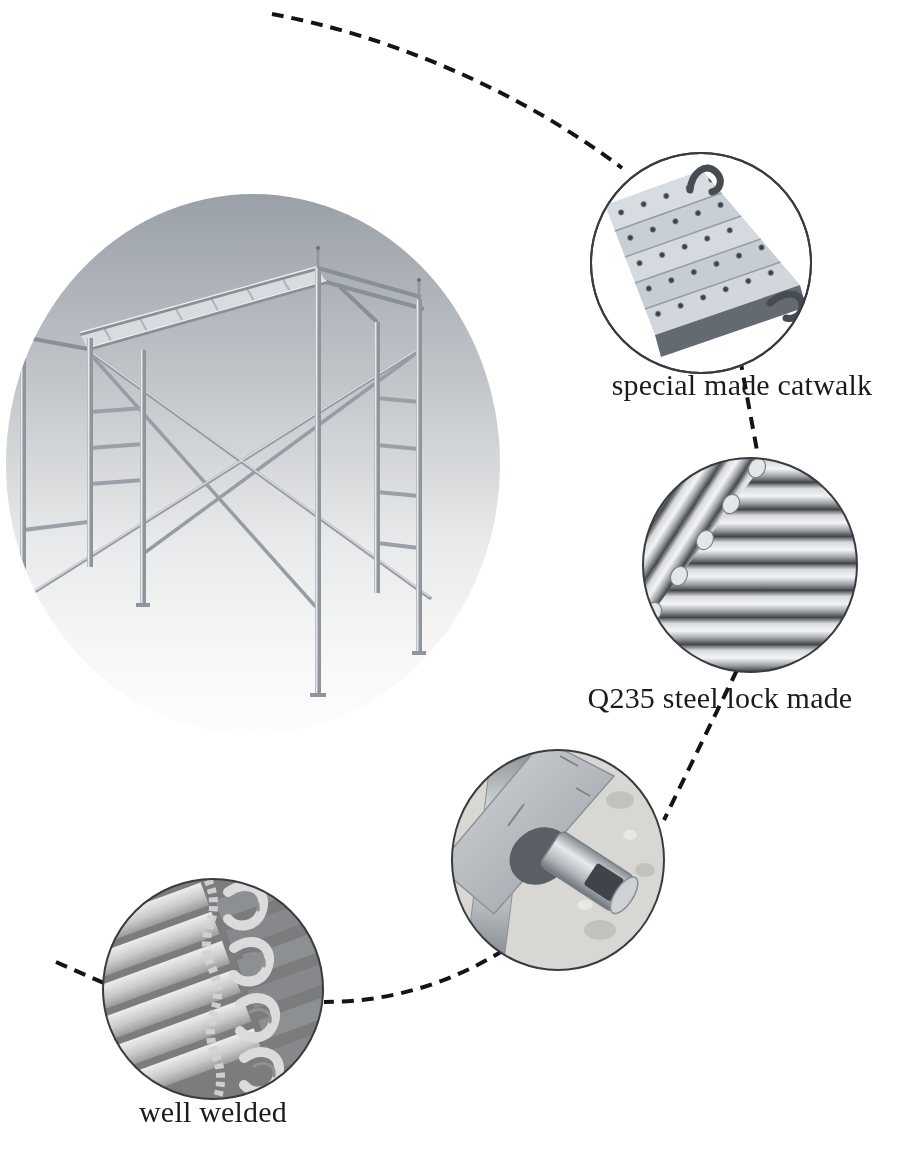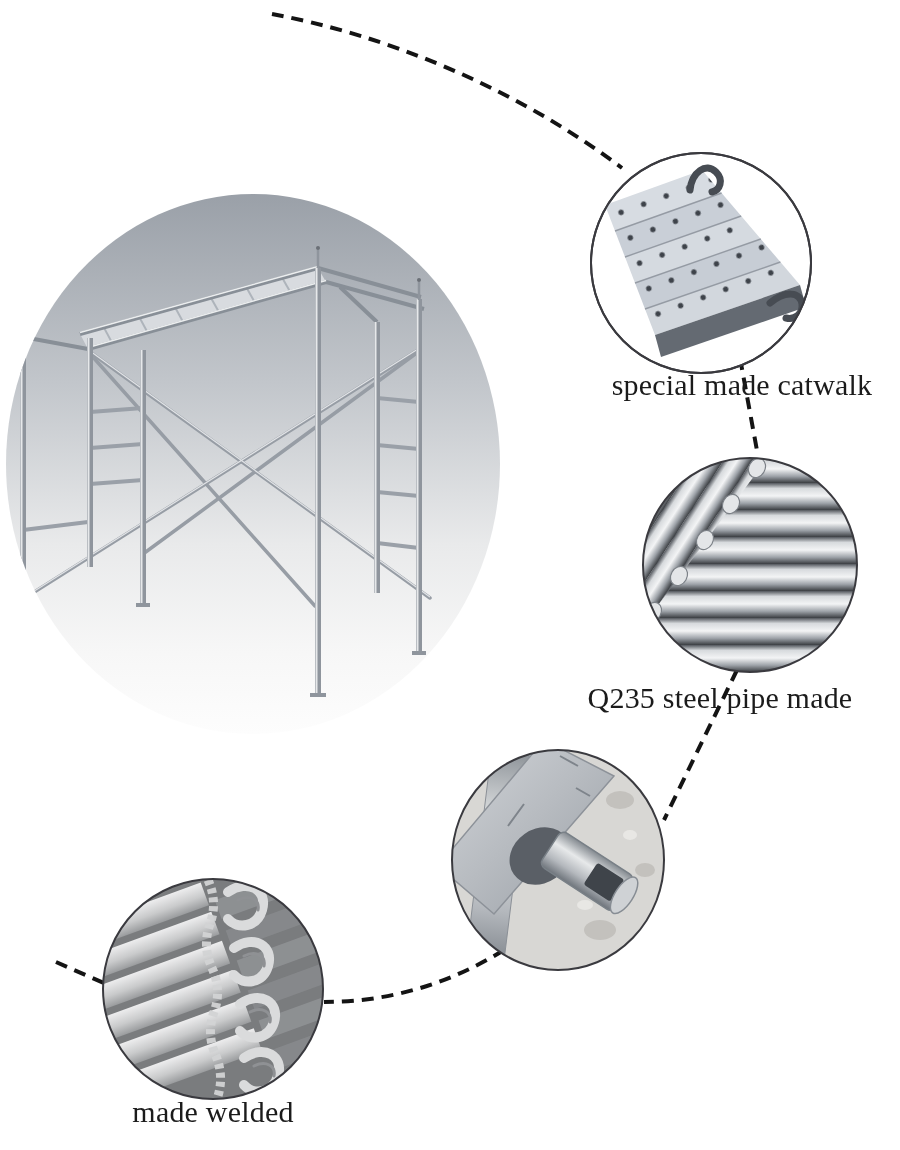--- a/index.html
+++ b/index.html
@@ -284,15 +284,15 @@
           <path d="M244,956 c12,-6 22,0 20,10"></path>
           <path d="M250,1012 c12,-6 22,0 20,10"></path>
           <path d="M254,1066 c12,-6 22,0 20,10"></path>
         </g>
       </g>
       <circle cx="213" cy="989" r="110" fill="none" stroke="#3a3a3f" stroke-width="2"></circle>
     </g>
   </svg>
 
   <div id="label-catwalk" class="callout-label">special made catwalk</div>
-  <div id="label-pipe" class="callout-label">Q235 steel pipe made</div>
-  <div id="label-weld" class="callout-label">made welded</div>
+  <div id="label-pipe" class="callout-label">Q235 steel lock made</div>
+  <div id="label-weld" class="callout-label">well welded</div>
 </div>
 
 </body></html>

